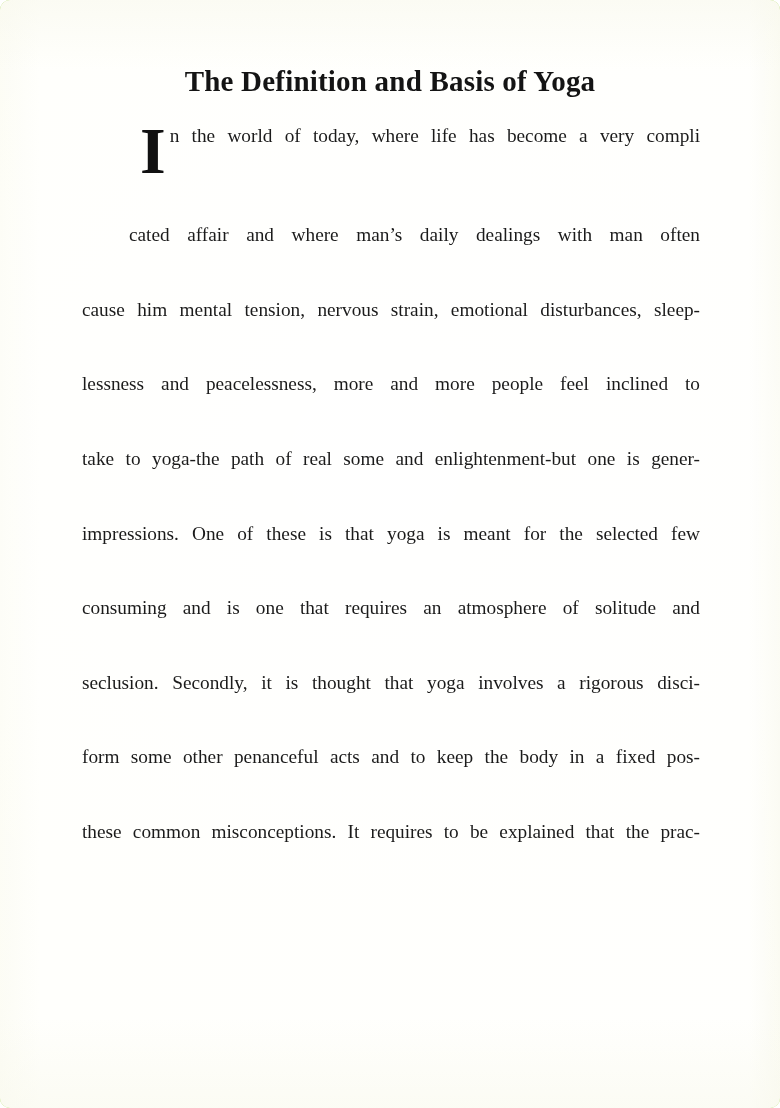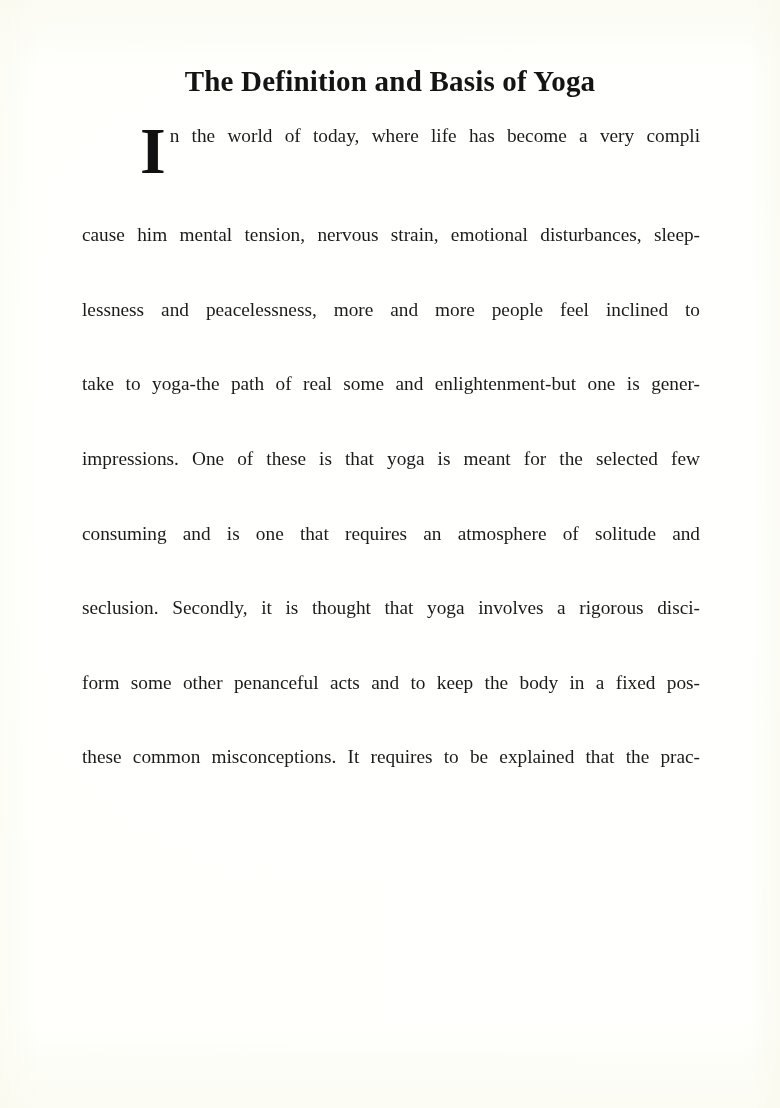--- a/index.html
+++ b/index.html
@@ -127,30 +127,31 @@
   }
 
   
   .body-block, .doc-title {
     -webkit-font-smoothing: antialiased;
   }
 </style>
 </head>
 <body>
 
-<div class="page" style="background: #84cc16;">
+<div class="page" style="background: #84cc16; border-radius: 10px;">
   <div class="content">
 
     <h1 class="doc-title">The Definition and Basis of Yoga</h1>
 
     <div class="body-block" style="color: rgb(27, 27, 27);">
 
       <p class="para para-first">
         <span class="dropcap">I</span>
           <span class="dc-line">n the world of today, where life has become a very compli</span>
+          <span class="dc-line">cated affair and where  man’s daily dealings with man often</span>
           <span class="line-just">cause him mental tension, nervous strain, emotional  disturbances, sleep-</span>
           <span class="line-just">lessness and  peacelessness, more and more people feel inclined to</span>
           <span class="line-just">take to yoga-the path of real some and enlightenment-but one is gener-</span>
           <span class="line-just">impressions. One of these is that yoga is meant for the selected few</span>
           <span class="line-just">consuming  and is one that requires an atmosphere of solitude and</span>
           <span class="line-just">seclusion. Secondly, it is thought that yoga involves a rigorous disci-</span>
           <span class="line-just">form some other penanceful acts and  to keep the body in a fixed pos-</span>
           <span class="line-just">these common misconceptions. It requires to be explained that the prac-</span>
       </p>
 

